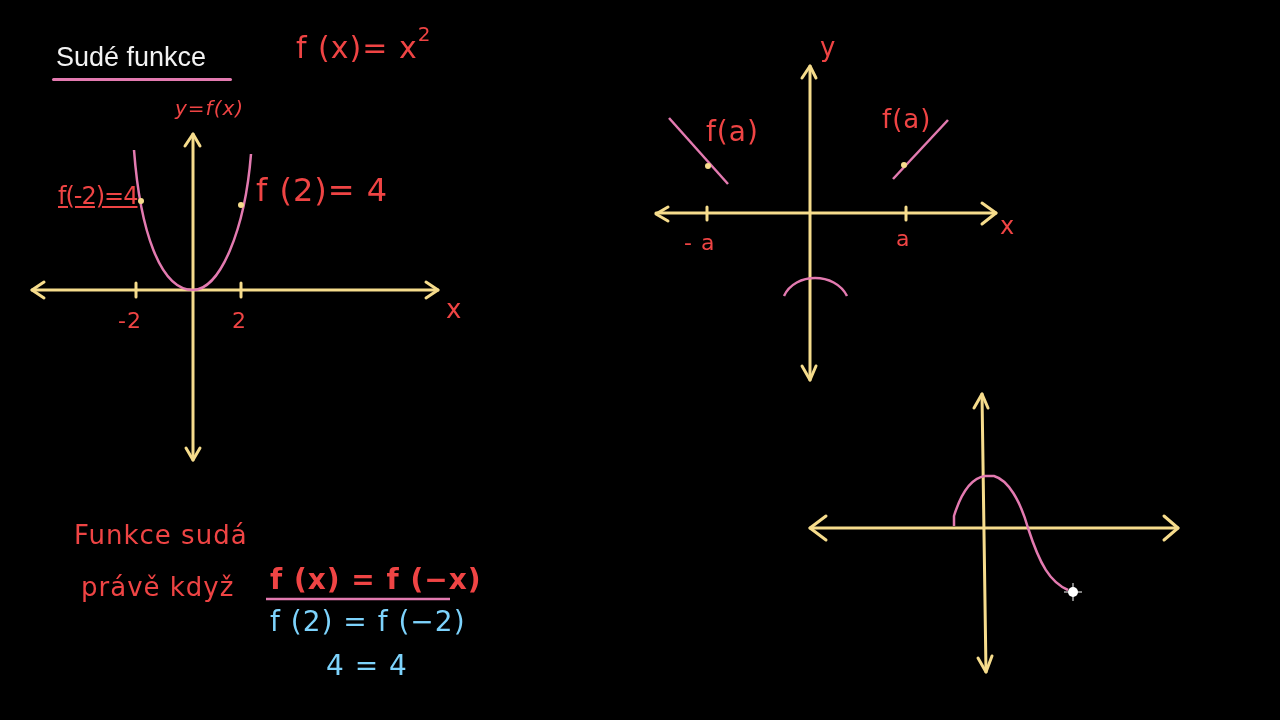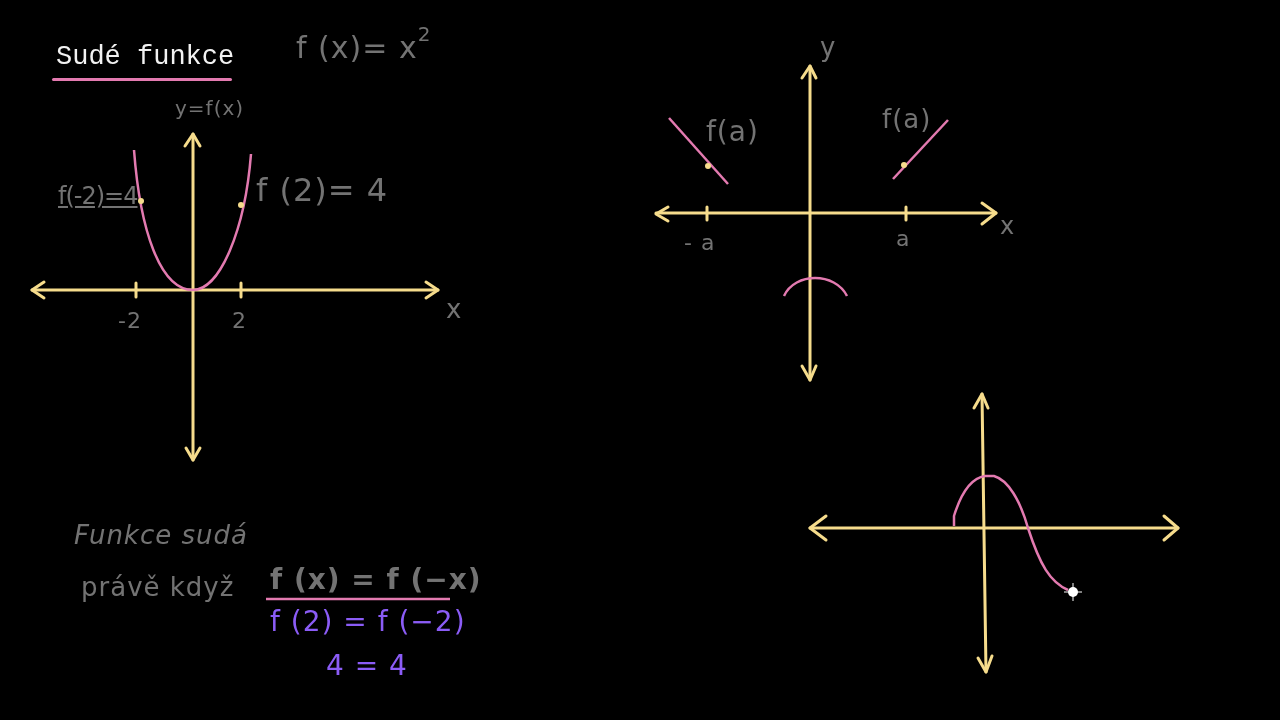--- a/index.html
+++ b/index.html
@@ -1,22 +1,22 @@
 <!DOCTYPE html>
 <html><head>
 <meta charset="utf-8">
 <style>
   html, body { margin:0; padding:0; background:#000; }
   body { width:1280px; height:720px; position:relative; overflow:hidden;
          font-family: "DejaVu Sans", sans-serif; }
   .canvas { position:absolute; left:0; top:0; width:1280px; height:720px; }
-  .hw { position:absolute; font-family: "DejaVu Sans", sans-serif; color:#737373;
+  .hw { position:absolute; font-family: "DejaVu Sans", sans-serif; color:#ef4444;
         white-space:nowrap; line-height:1; letter-spacing:1px; }
-  .pink { color:#8b5cf6; }
-  .title { position:absolute; left:56px; top:42px; font-family:Liberation Mono, monospace;
+  .pink { color:#7dd3fc; }
+  .title { position:absolute; left:56px; top:42px; font-family:Liberation Sans, sans-serif;
            font-size:27px; color:#f2f2f2; }
   .title-underline { position:absolute; left:52px; top:78px; width:180px; height:3px;
                      background:#e37ab0; border-radius:2px; }
 </style>
 </head>
 <body>
 
 <div class="title">Sudé funkce</div>
 <div class="title-underline"></div>
 
@@ -71,28 +71,28 @@
   <path d="M954,526 L954,516 C962,490 972,478 985,476 L994,476 C1008,480 1020,500 1028,528 C1040,565 1050,582 1068,590" stroke="#e37ab0" stroke-width="2.5" fill="none"></path>
   <g>
     <circle cx="1073" cy="592" r="5" fill="#ffffff"></circle>
     <line x1="1064" y1="592" x2="1082" y2="592" stroke="#ffffff" stroke-width="1"></line>
     <line x1="1073" y1="583" x2="1073" y2="601" stroke="#ffffff" stroke-width="1"></line>
   </g>
 
   <line x1="266" y1="599" x2="450" y2="599" stroke="#e37ab0" stroke-width="2.5"></line>
 </svg>
 
-<div class="hw" style="left:175px; top:98px; font-size:20px;">y=f(x)</div>
+<div class="hw" style="left:175px; top:98px; font-size:20px;font-style:italic;">y=f(x)</div>
 <div class="hw" style="left:446px; top:296px; font-size:26px;">x</div>
 <div class="hw" style="left:118px; top:310px; font-size:22px;">-2</div>
 <div class="hw" style="left:232px; top:310px; font-size:22px;">2</div>
 <div class="hw" style="left:58px; top:184px; font-size:24px; letter-spacing:-1px;text-decoration:underline;">f(-2)=4</div>
 <div class="hw" style="left:256px; top:174px; font-size:32px;">f (2)= 4</div>
 
-<div class="hw" style="left:74px; top:522px; font-size:26px;font-style:italic;">Funkce sudá</div>
+<div class="hw" style="left:74px; top:522px; font-size:26px;">Funkce sudá</div>
 <div class="hw" style="left:74px; top:574px; font-size:26px;margin-left:7px;">právě když</div>
 <div class="hw" style="left:270px; top:566px; font-size:28px;font-weight:bold;">f (x) = f (−x)</div>
 <div class="hw pink" style="left:270px; top:608px; font-size:28px;">f (2) = f (−2)</div>
 <div class="hw pink" style="left:302px; top:652px; font-size:28px;margin-left:24px;">4 = 4</div>
 
 <div class="hw" style="left:820px; top:34px; font-size:26px;">y</div>
 <div class="hw" style="left:1000px; top:214px; font-size:24px;">x</div>
 <div class="hw" style="left:684px; top:232px; font-size:22px;">- a</div>
 <div class="hw" style="left:896px; top:228px; font-size:22px;">a</div>
 <div class="hw" style="left:706px; top:118px; font-size:28px;">f(a)</div>

